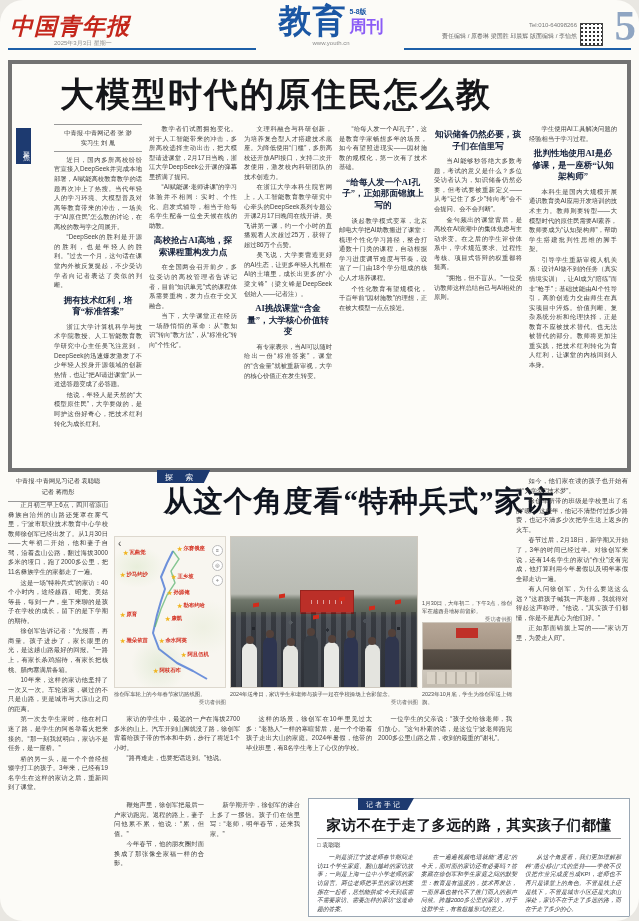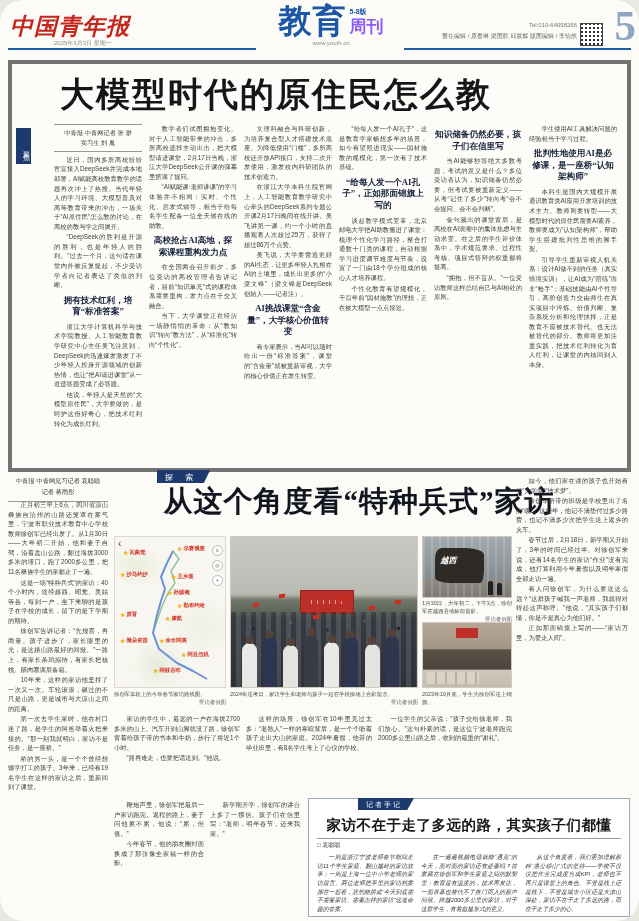--- a/index.html
+++ b/index.html
@@ -313,26 +313,20 @@
     <span class="fig" style="left:6%;width:15px;height:44px;background:#e9e9e5;"></span>
     <span class="fig" style="left:17%;width:14px;height:50px;background:#2e3550;"></span>
     <span class="fig" style="left:28%;width:15px;height:42px;background:#e4e4df;"></span>
     <span class="fig" style="left:39%;width:14px;height:52px;background:#383d44;"></span>
     <span class="fig" style="left:50%;width:15px;height:45px;background:#e9e9e5;"></span>
     <span class="fig" style="left:61%;width:14px;height:50px;background:#2e3550;"></span>
     <span class="fig" style="left:72%;width:15px;height:43px;background:#e4e4df;"></span>
     <span class="fig" style="left:83%;width:14px;height:51px;background:#30364d;"></span>
   </div>
 
-  <div class="photo ph1">
-    <div class="sculpt"></div>
-    <div class="sign">越西</div>
-    <span class="person" style="left:74%;"></span>
-    <span class="person" style="left:84%;height:12px;"></span>
-  </div>
   <div class="photo ph2">
     <div class="redflag"></div>
     <div class="desks"></div>
   </div>
 
   <div class="cap cap-map">
     <span>徐创军车轮上的今年春节家访路线图。</span>
     <span class="credit">受访者供图</span>
   </div>
   <div class="cap cap-crowd">

